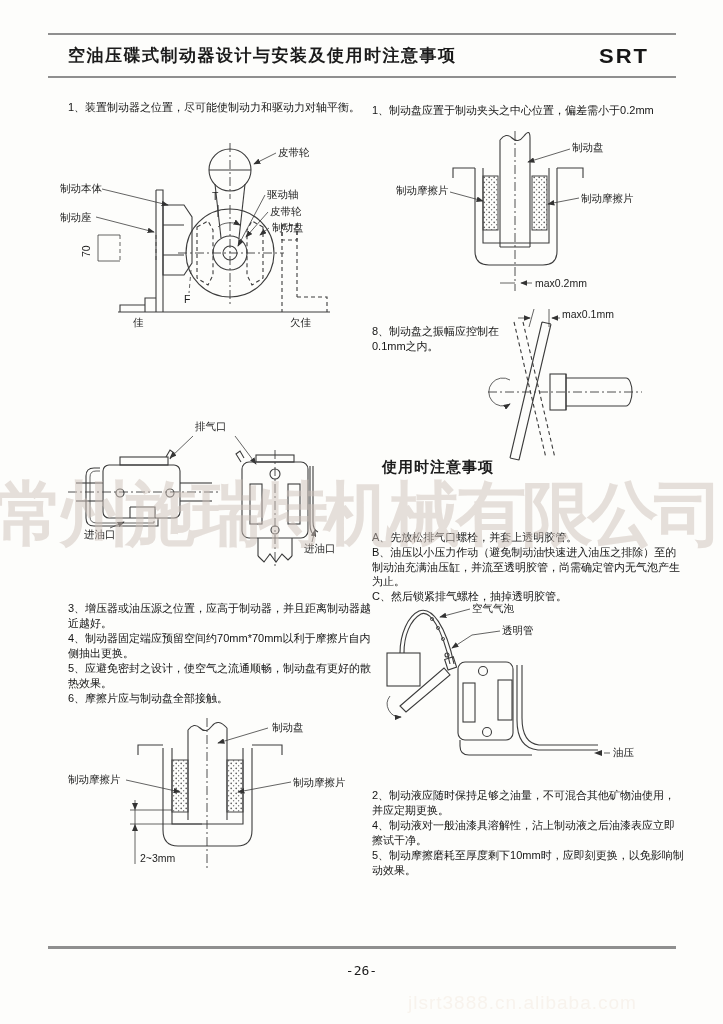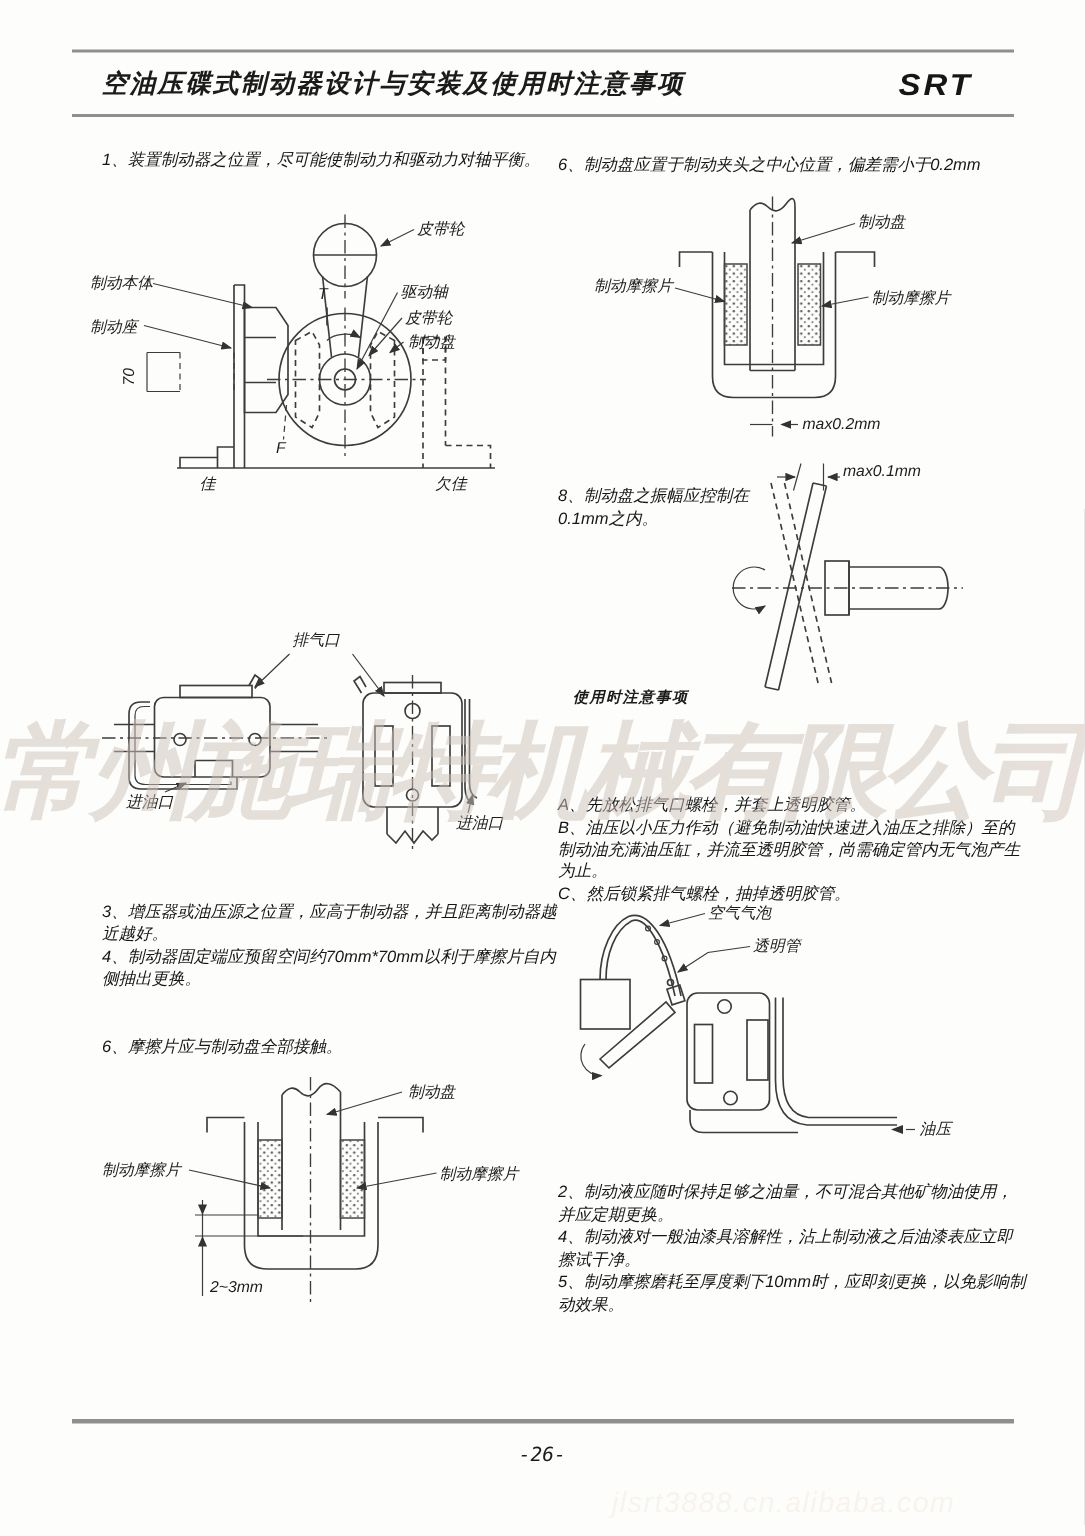--- a/index.html
+++ b/index.html
@@ -1,23 +1,23 @@
 <!DOCTYPE html>
 <html><head>
 <meta charset="utf-8">
 <style>
   html,body{margin:0;padding:0;background:#d8d8d8;}
   .page{position:relative;width:723px;height:1024px;margin:0 auto;background:#fdfdfb;
-        overflow:hidden;font-family:"Liberation Sans","DejaVu Sans",sans-serif;color:#1b1b1b;font-style:italic;}
+        overflow:hidden;font-family:"Liberation Sans","DejaVu Sans",sans-serif;color:#1b1b1b;}
   .rule{position:absolute;background:#8f8f8f;}
   .title{position:absolute;left:68px;top:44px;font-size:17px;font-weight:bold;letter-spacing:1.5px;margin:0;}
   .logo{position:absolute;left:599px;top:44px;font-size:22px;font-weight:800;letter-spacing:2px;
         transform:scaleY(.92);color:#161616;}
   .t{position:absolute;margin:0;font-size:11px;line-height:15px;color:#151515;}
-  .usage-h{position:absolute;margin:0;font-size:10px;font-weight:bold;letter-spacing:1px;}
+  .usage-h{position:absolute;margin:0;font-size:15px;font-weight:bold;letter-spacing:1px;}
   .fig{position:absolute;}
   .fig svg{position:absolute;left:0;top:0;}
   .lbl{position:absolute;font-size:10.5px;color:#1c1c1c;white-space:nowrap;}
   .rot{transform:rotate(-90deg);transform-origin:left top;}
   .wm-center{position:absolute;left:-6px;top:468px;width:740px;font-size:70px;font-weight:700;
         letter-spacing:-4px;white-space:nowrap;color:#cfc2ba;opacity:.5;z-index:30;pointer-events:none;}
   .wm-bottom{position:absolute;left:408px;top:992px;font-size:19px;letter-spacing:1px;
         color:#f8f3ed;z-index:30;pointer-events:none;}
   .pagenum{position:absolute;left:0;top:963px;width:723px;text-align:center;
         font-family:"DejaVu Sans Mono","Liberation Mono",monospace;font-size:13px;}
@@ -48,20 +48,21 @@
   <h1 class="title">空油压碟式制动器设计与安装及使用时注意事项</h1>
   <div class="logo">SRT</div>
   <div class="rule" style="left:48px;top:76px;width:628px;height:2px"></div>
 
   <div class="wm-center">常州施瑞特机械有限公司</div>
   <div class="wm-bottom">jlsrt3888.cn.alibaba.com</div>
 
   <p class="t" style="left:68px;top:100px;width:304px">1、装置制动器之位置，尽可能使制动力和驱动力对轴平衡。</p>
   <p class="t" style="left:68px;top:601px;width:304px">3、增压器或油压源之位置，应高于制动器，并且距离制动器越近越好。</p>
   <p class="t" style="left:68px;top:631px;width:304px">4、制动器固定端应预留空间约70mm*70mm以利于摩擦片自内侧抽出更换。</p>
+  <p class="t" style="left:68px;top:661px;width:304px">5、应避免密封之设计，使空气之流通顺畅，制动盘有更好的散热效果。</p>
   <p class="t" style="left:68px;top:691px;width:304px">6、摩擦片应与制动盘全部接触。</p>
 
   <div class="fig" style="left:60px;top:135px;width:315px;height:200px">
     <svg width="315" height="200">
       <line class="ln" x1="58" y1="177" x2="270" y2="177"></line>
 
       <path class="ln" d="M96,55 H103 V177 M96,55 V177 M85,177 V163 H96 M85,163 L85,177"></path>
       <path class="ln" d="M85,170 H60 V177"></path>
 
       <path class="ln thin" d="M38,100 H60 M38,126 H60 M38,100 V126"></path>
@@ -173,21 +174,21 @@
       <path class="ln thin" d="M208,16 L158,31" marker-end="url(#mArr)"></path>
       <path class="ln thin" d="M66,68 L120,80" marker-end="url(#mArr)"></path>
       <path class="ln thin" d="M231,70 L178,80" marker-end="url(#mArr)"></path>
     </svg>
     <span class="lbl" style="left:212px;top:9px">制动盘</span>
     <span class="lbl" style="left:8px;top:61px">制动摩擦片</span>
     <span class="lbl" style="left:233px;top:64px">制动摩擦片</span>
     <span class="lbl" style="left:80px;top:140px">2~3mm</span>
   </div>
 
-  <p class="t" style="left:372px;top:103px;width:312px">6、制动盘应置于制动夹头之中心位置，偏差需小于0.2mm</p>
+  <p class="t" style="left:372px;top:103px;width:312px">1、制动盘应置于制动夹头之中心位置，偏差需小于0.2mm</p>
   <p class="t" style="left:372px;top:324px;width:155px">8、制动盘之振幅应控制在0.1mm之内。</p>
 
   <div class="fig" style="left:388px;top:126px;width:292px;height:182px">
     <svg width="292" height="182">
       <path class="ln" d="M112,14 L112,121 M142,12 L142,121 M112,14 Q118,6 124,12 T136,10 T142,12 M112,121 H142"></path>
       <line class="ln cdot" x1="127" y1="5" x2="127" y2="165"></line>
       <path class="ln" d="M65,52 V42 H87 M169,42 H195 V52"></path>
       <path class="ln" d="M87,42 V125 Q87,139 101,139 H155 Q169,139 169,125 V42"></path>
       <path class="ln" d="M95,42 V117 H161 V42"></path>
       <rect x="95" y="50" width="15" height="54" fill="url(#pDots)" stroke="#444" stroke-width="1"></rect>

